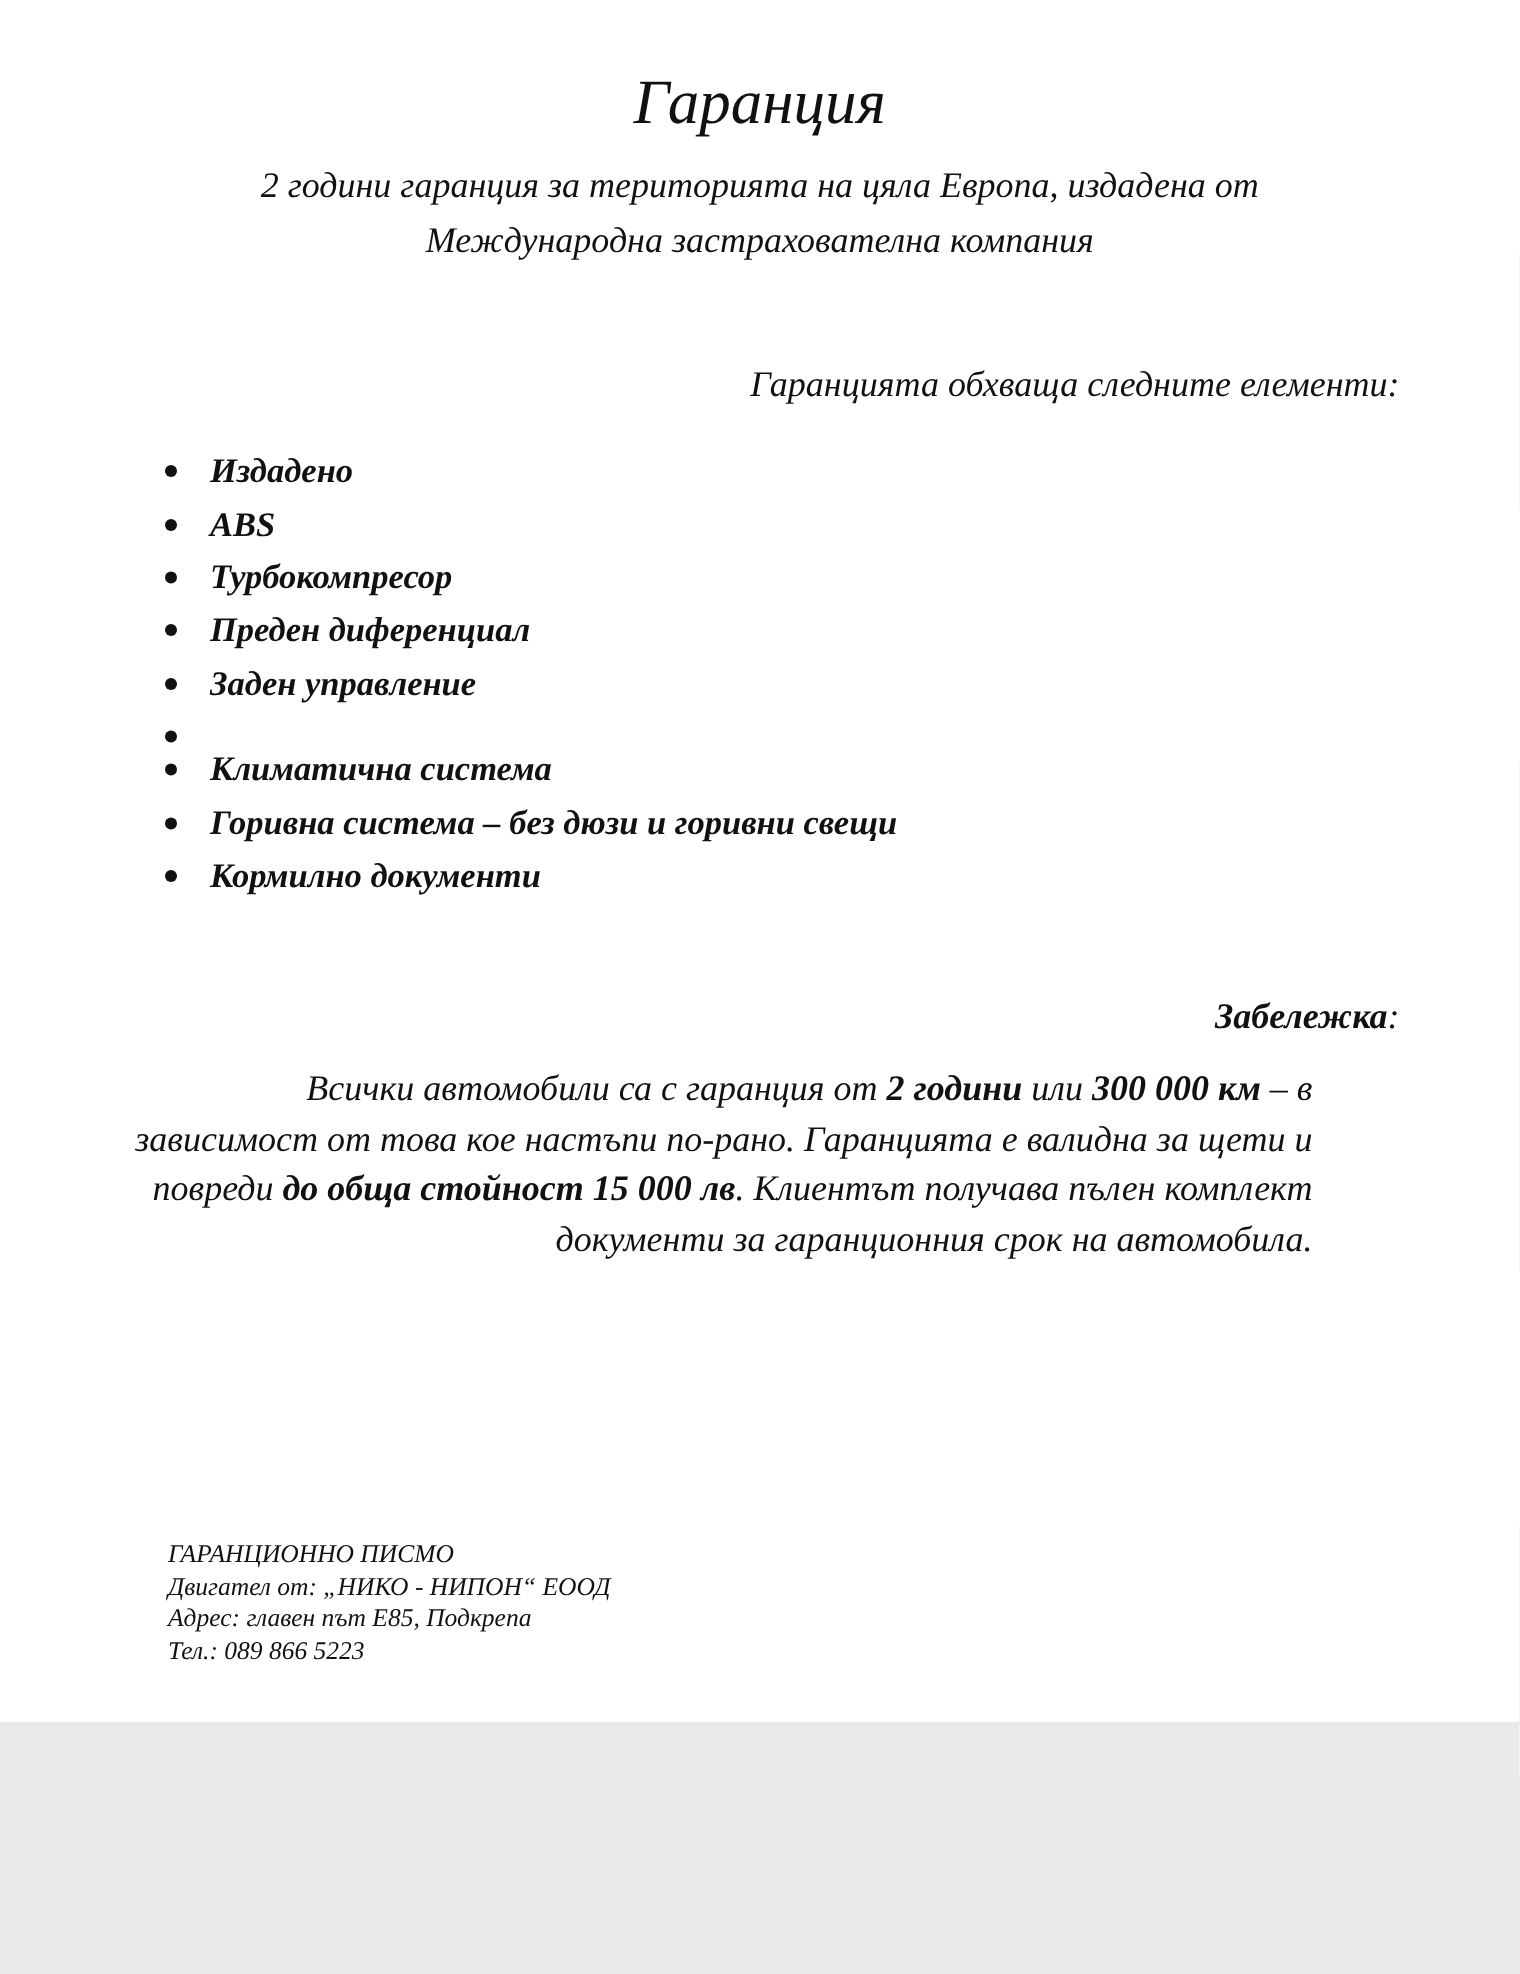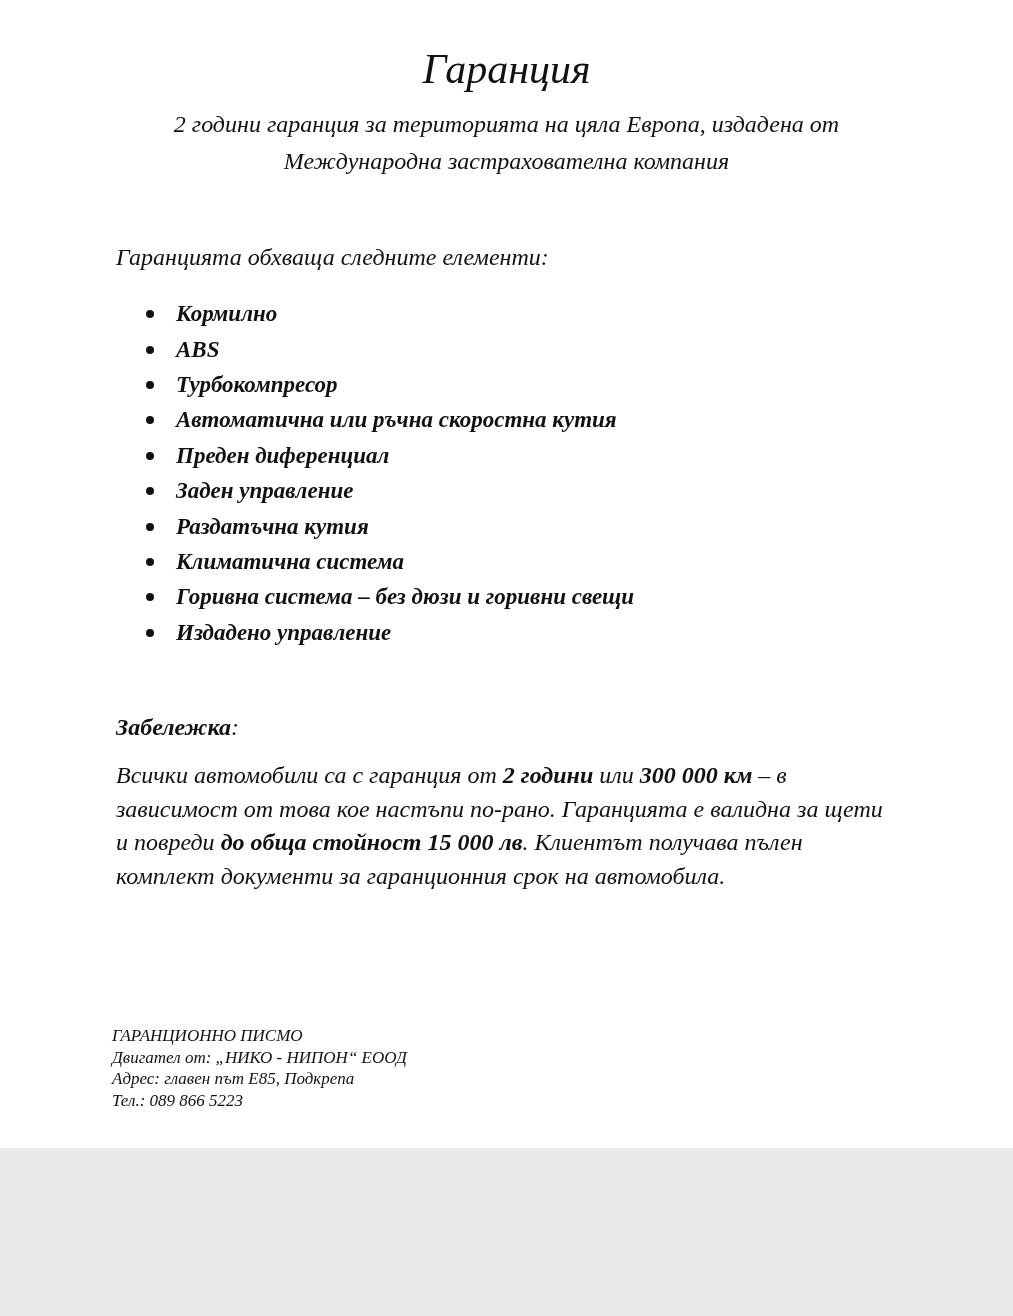--- a/index.html
+++ b/index.html
@@ -24,21 +24,22 @@
   }
   .doc-subtitle {
     margin: 14px auto 0 auto;
     max-width: 800px;
     text-align: center;
     font-size: 24px;
     line-height: 37px;
     font-weight: 400;
   }
   .content {
-    padding: 0 116px;
+    padding: 0 80px;
+    text-align: right;
   }
   .intro {
     margin-top: 62px;
     font-size: 24px;
     line-height: 30px;
   }
   ul.coverage-list {
     list-style: none;
     margin-top: 24px;
     padding-left: 30px;
@@ -89,57 +90,52 @@
 
   <p class="doc-subtitle">2 години гаранция за територията на цяла Европа, издадена от Международна застрахователна компания</p>
 
   <div class="content">
 
     <p class="intro">Гаранцията обхваща следните елементи:</p>
 
     <ul class="coverage-list">
       <li>
           <span class="bullet-dot"></span>
-          <span>Кормилно</span>
+          <span>Издадено</span>
         </li>
       <li>
           <span class="bullet-dot"></span>
           <span>ABS</span>
         </li>
       <li>
           <span class="bullet-dot"></span>
           <span>Турбокомпресор</span>
         </li>
       <li>
           <span class="bullet-dot"></span>
-          <span>Автоматична или ръчна скоростна кутия</span>
-        </li>
-      <li>
-          <span class="bullet-dot"></span>
           <span>Преден диференциал</span>
         </li>
       <li>
           <span class="bullet-dot"></span>
           <span>Заден управление</span>
         </li>
       <li>
           <span class="bullet-dot"></span>
-          <span>Раздатъчна кутия</span>
         </li>
       <li>
           <span class="bullet-dot"></span>
           <span>Климатична система</span>
         </li>
       <li>
           <span class="bullet-dot"></span>
           <span>Горивна система – без дюзи и горивни свещи</span>
         </li>
       <li>
           <span class="bullet-dot"></span>
-          <span>Издадено управление</span>
+          <span>Кормилно документи</span>
         </li>
     </ul>
 
     <p class="note-heading"><span class="b">Забележка</span><span>:</span></p>
 
     <p class="note-paragraph"><span>Всички автомобили са с гаранция от </span><span class="b">2 години</span><span> или </span><span class="b">300 000 км</span><span> – в зависимост от това кое настъпи по-рано. Гаранцията е валидна за щети и повреди </span><span class="b">до обща стойност 15 000 лв</span><span>.  Клиентът получава пълен комплект документи за гаранционния срок на автомобила.</span></p>
 
   </div>
 
   <div class="footer">

